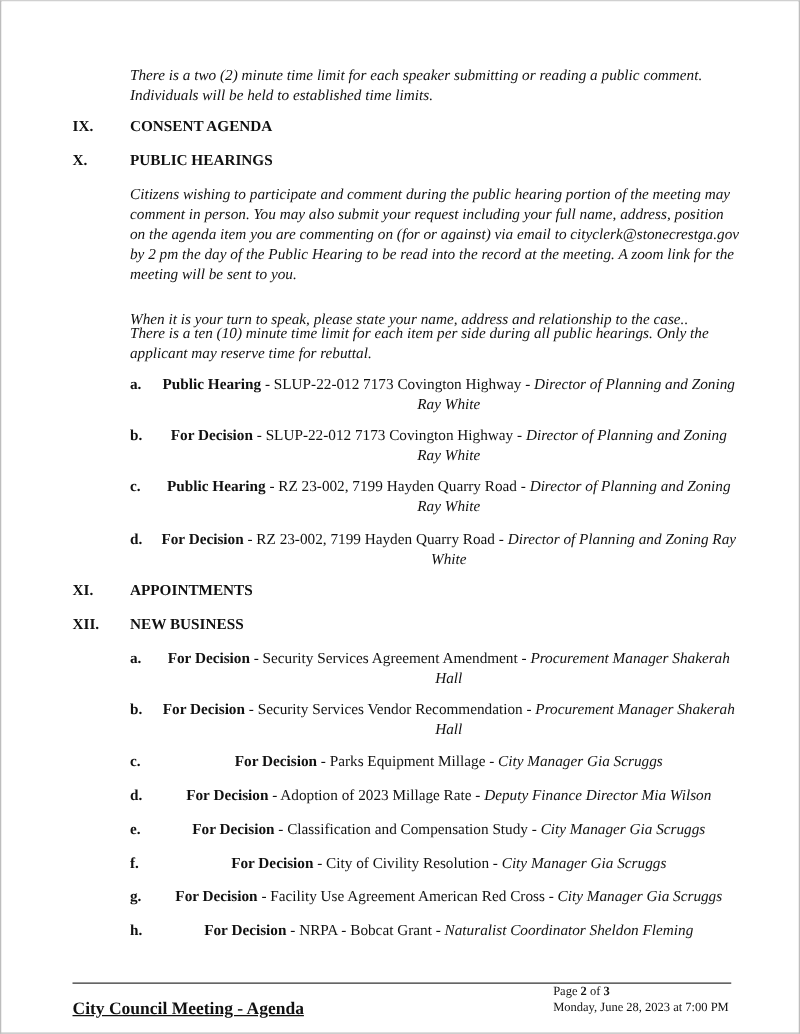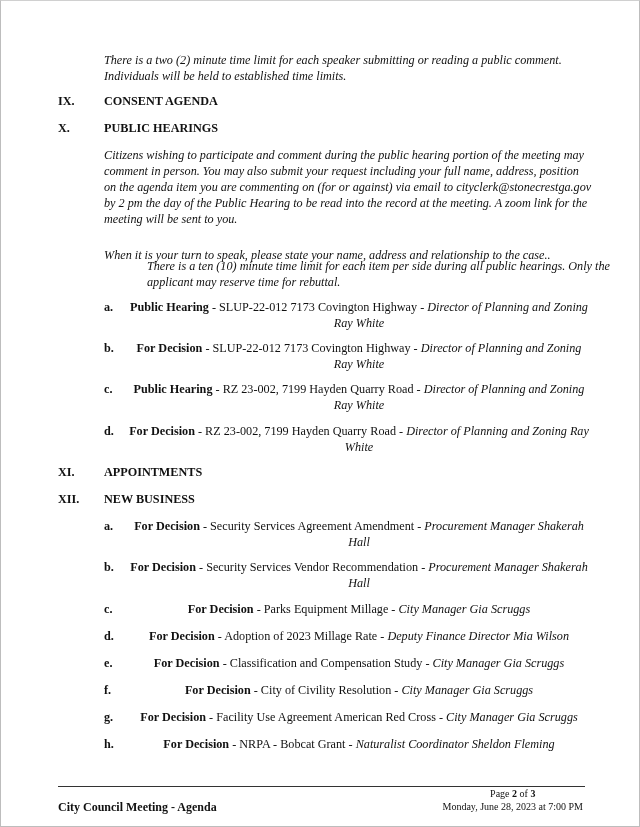--- a/index.html
+++ b/index.html
@@ -15,22 +15,22 @@
   .para { position: absolute; left: 103px; width: 490px; line-height: 16px; font-style: italic; }
   .heading { position: absolute; left: 57px; font-weight: bold; line-height: 16px; }
   .heading .num { position: absolute; left: 0; width: 44px; }
   .heading .title { position: absolute; left: 46px; white-space: nowrap; }
   .item { position: absolute; left: 103px; width: 490px; line-height: 16px; }
   .item .letter { position: absolute; left: 0; font-weight: bold; }
   .item .body { position: absolute; left: 22px; width: 466px; text-align: center; }
   .item .kind { font-weight: bold; }
   .item .who { font-style: italic; }
   .footer-rule { position: absolute; left: 57px; top: 785px; width: 527px; height: 1px; background: #333; }
-  .footer-left { position: absolute; left: 57px; top: 799px; font-weight: bold; font-size: 12px; }
-  .footer-right { position: absolute; right: 56px; top: 786px; text-align: center; font-size: 10px; line-height: 13px; }
+  .footer-left { position: absolute; left: 57px; top: 799px; font-weight: bold; font-size: 14px; text-decoration: underline; }
+  .footer-right { position: absolute; right: 56px; top: 786px; text-align: left; font-size: 10px; line-height: 13px; }
   .footer-right b { font-weight: bold; }
 </style>
 </head>
 <body>
 
 <div class="page">
 
   <div class="para" style="top:51px;">There is a two (2) minute time limit for each speaker submitting or reading a public comment. Individuals will be held to established time limits.</div>
 
   <div class="heading" style="top:92px;">
@@ -38,21 +38,21 @@
     <span class="title">CONSENT AGENDA</span>
   </div>
 
   <div class="heading" style="top:119px;">
     <span class="num">X.</span>
     <span class="title">PUBLIC HEARINGS</span>
   </div>
 
   <div class="para" style="top:146px;">Citizens wishing to participate and comment during the public hearing portion of the meeting may comment in person. You may also submit your request including your full name, address, position on the agenda item you are commenting on (for or against) via email to cityclerk@stonecrestga.gov by 2 pm the day of the Public Hearing to be read into the record at the meeting. A zoom link for the meeting will be sent to you.</div>
   <div class="para" style="top:230px;margin-top:16px;">When it is your turn to speak, please state your name, address and relationship to the case..</div>
-  <div class="para" style="top:257px;margin-left:43px;">There is a ten (10) minute time limit for each item per side during all public hearings. Only the applicant may reserve time for rebuttal.</div>
+  <div class="para" style="top:257px;">There is a ten (10) minute time limit for each item per side during all public hearings. Only the applicant may reserve time for rebuttal.</div>
 
   <div class="item" style="top:298px;">
     <span class="letter">a.</span>
     <span class="body"><span class="kind">Public Hearing</span><span> - SLUP-22-012 7173 Covington Highway - </span><span class="who">Director of Planning and Zoning Ray White</span></span>
   </div>
   <div class="item" style="top:339px;">
     <span class="letter">b.</span>
     <span class="body"><span class="kind">For Decision</span><span> - SLUP-22-012 7173 Covington Highway - </span><span class="who">Director of Planning and Zoning Ray White</span></span>
   </div>
   <div class="item" style="top:380px;">

